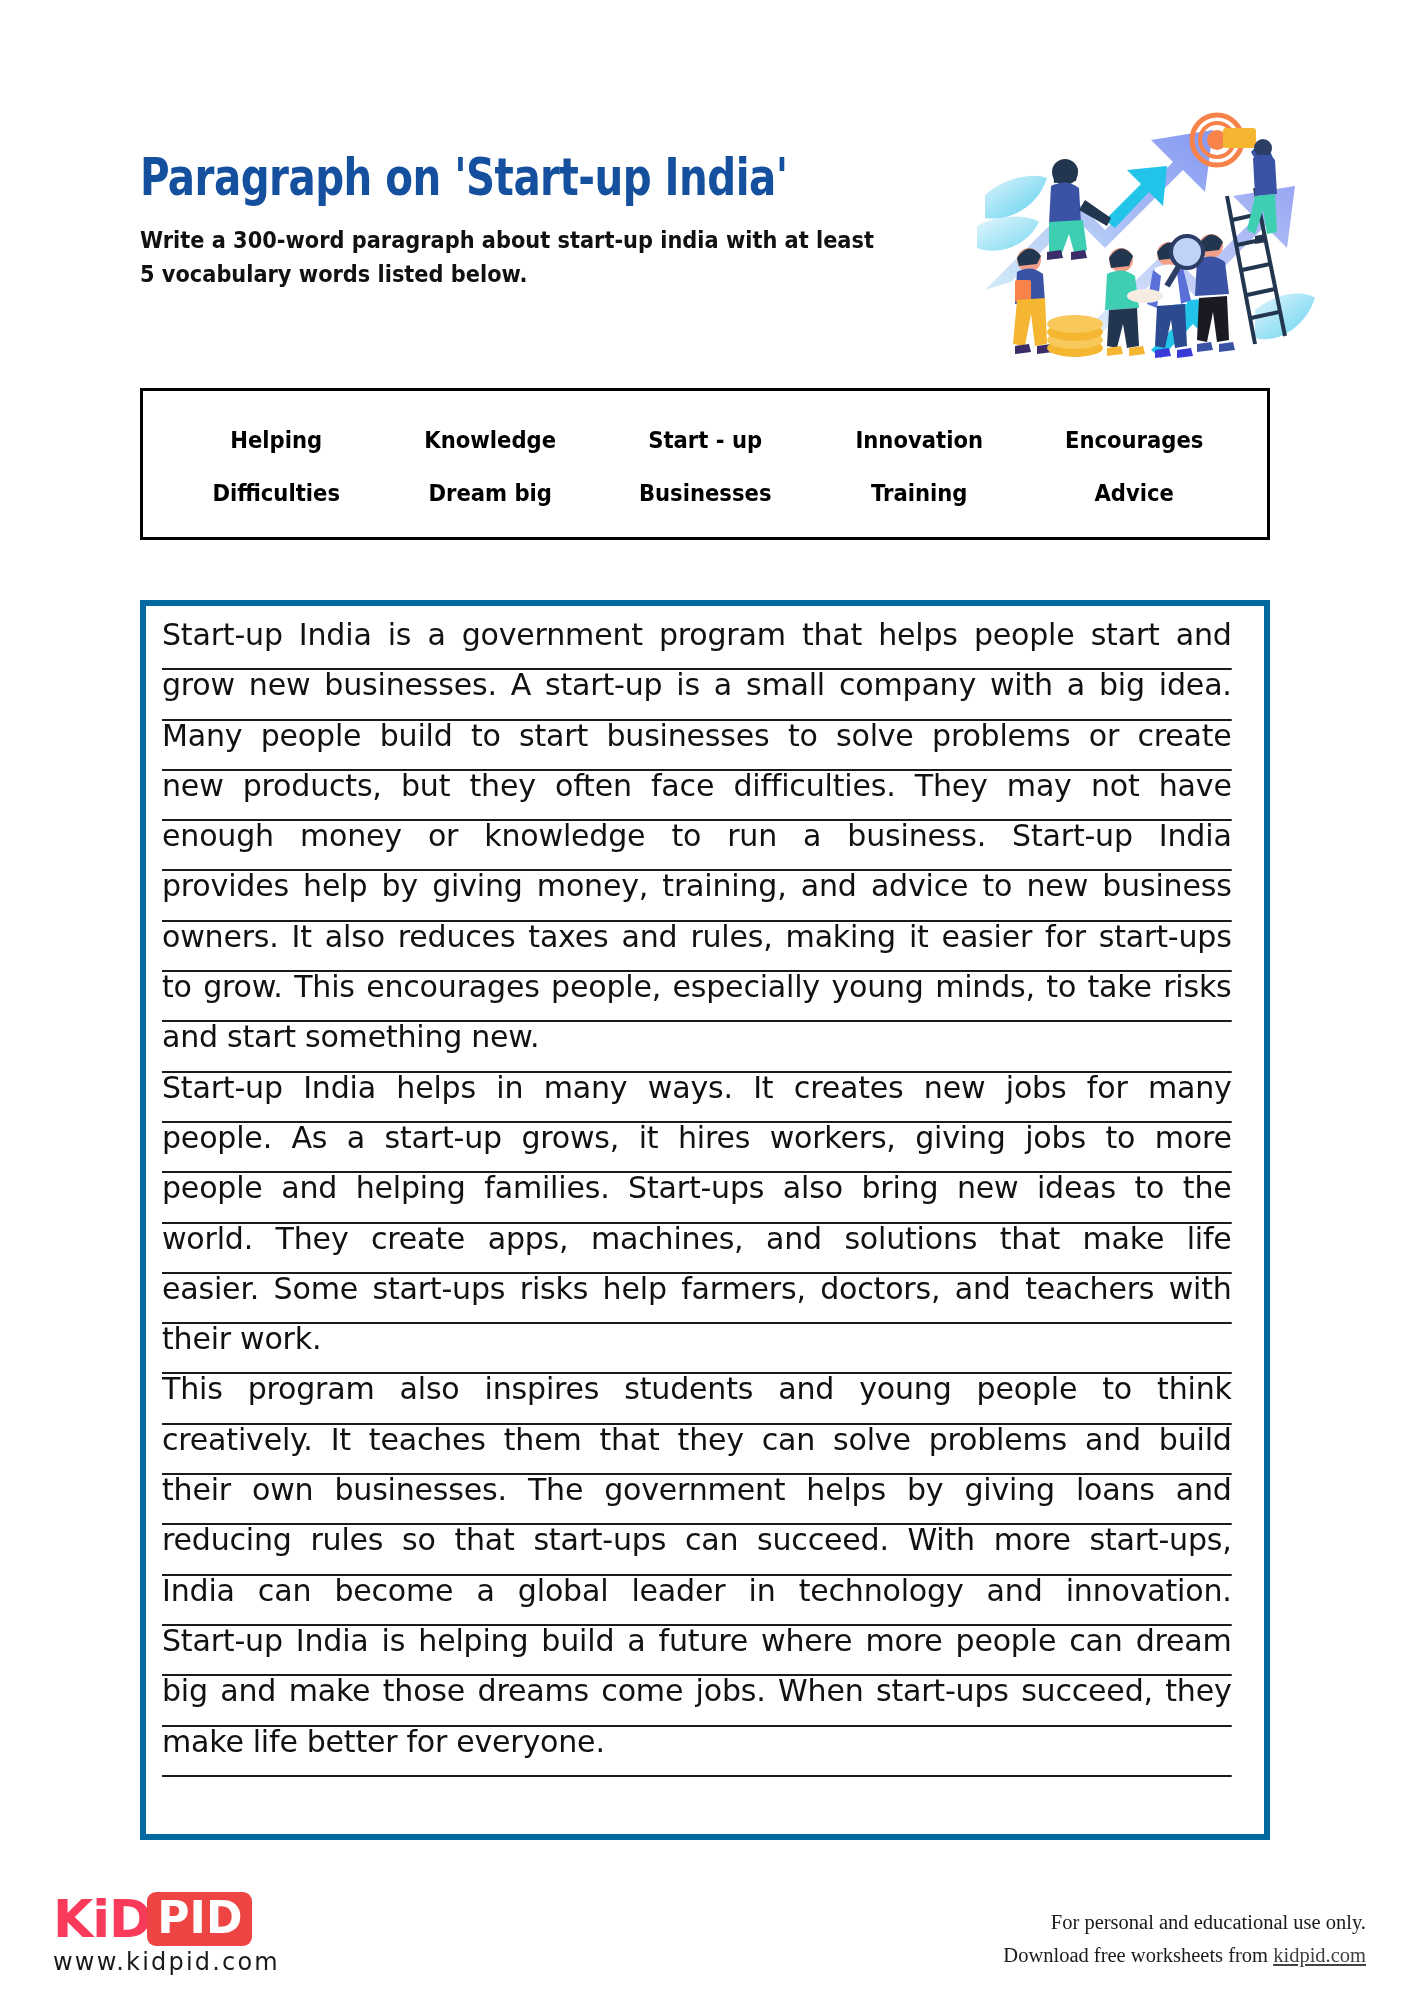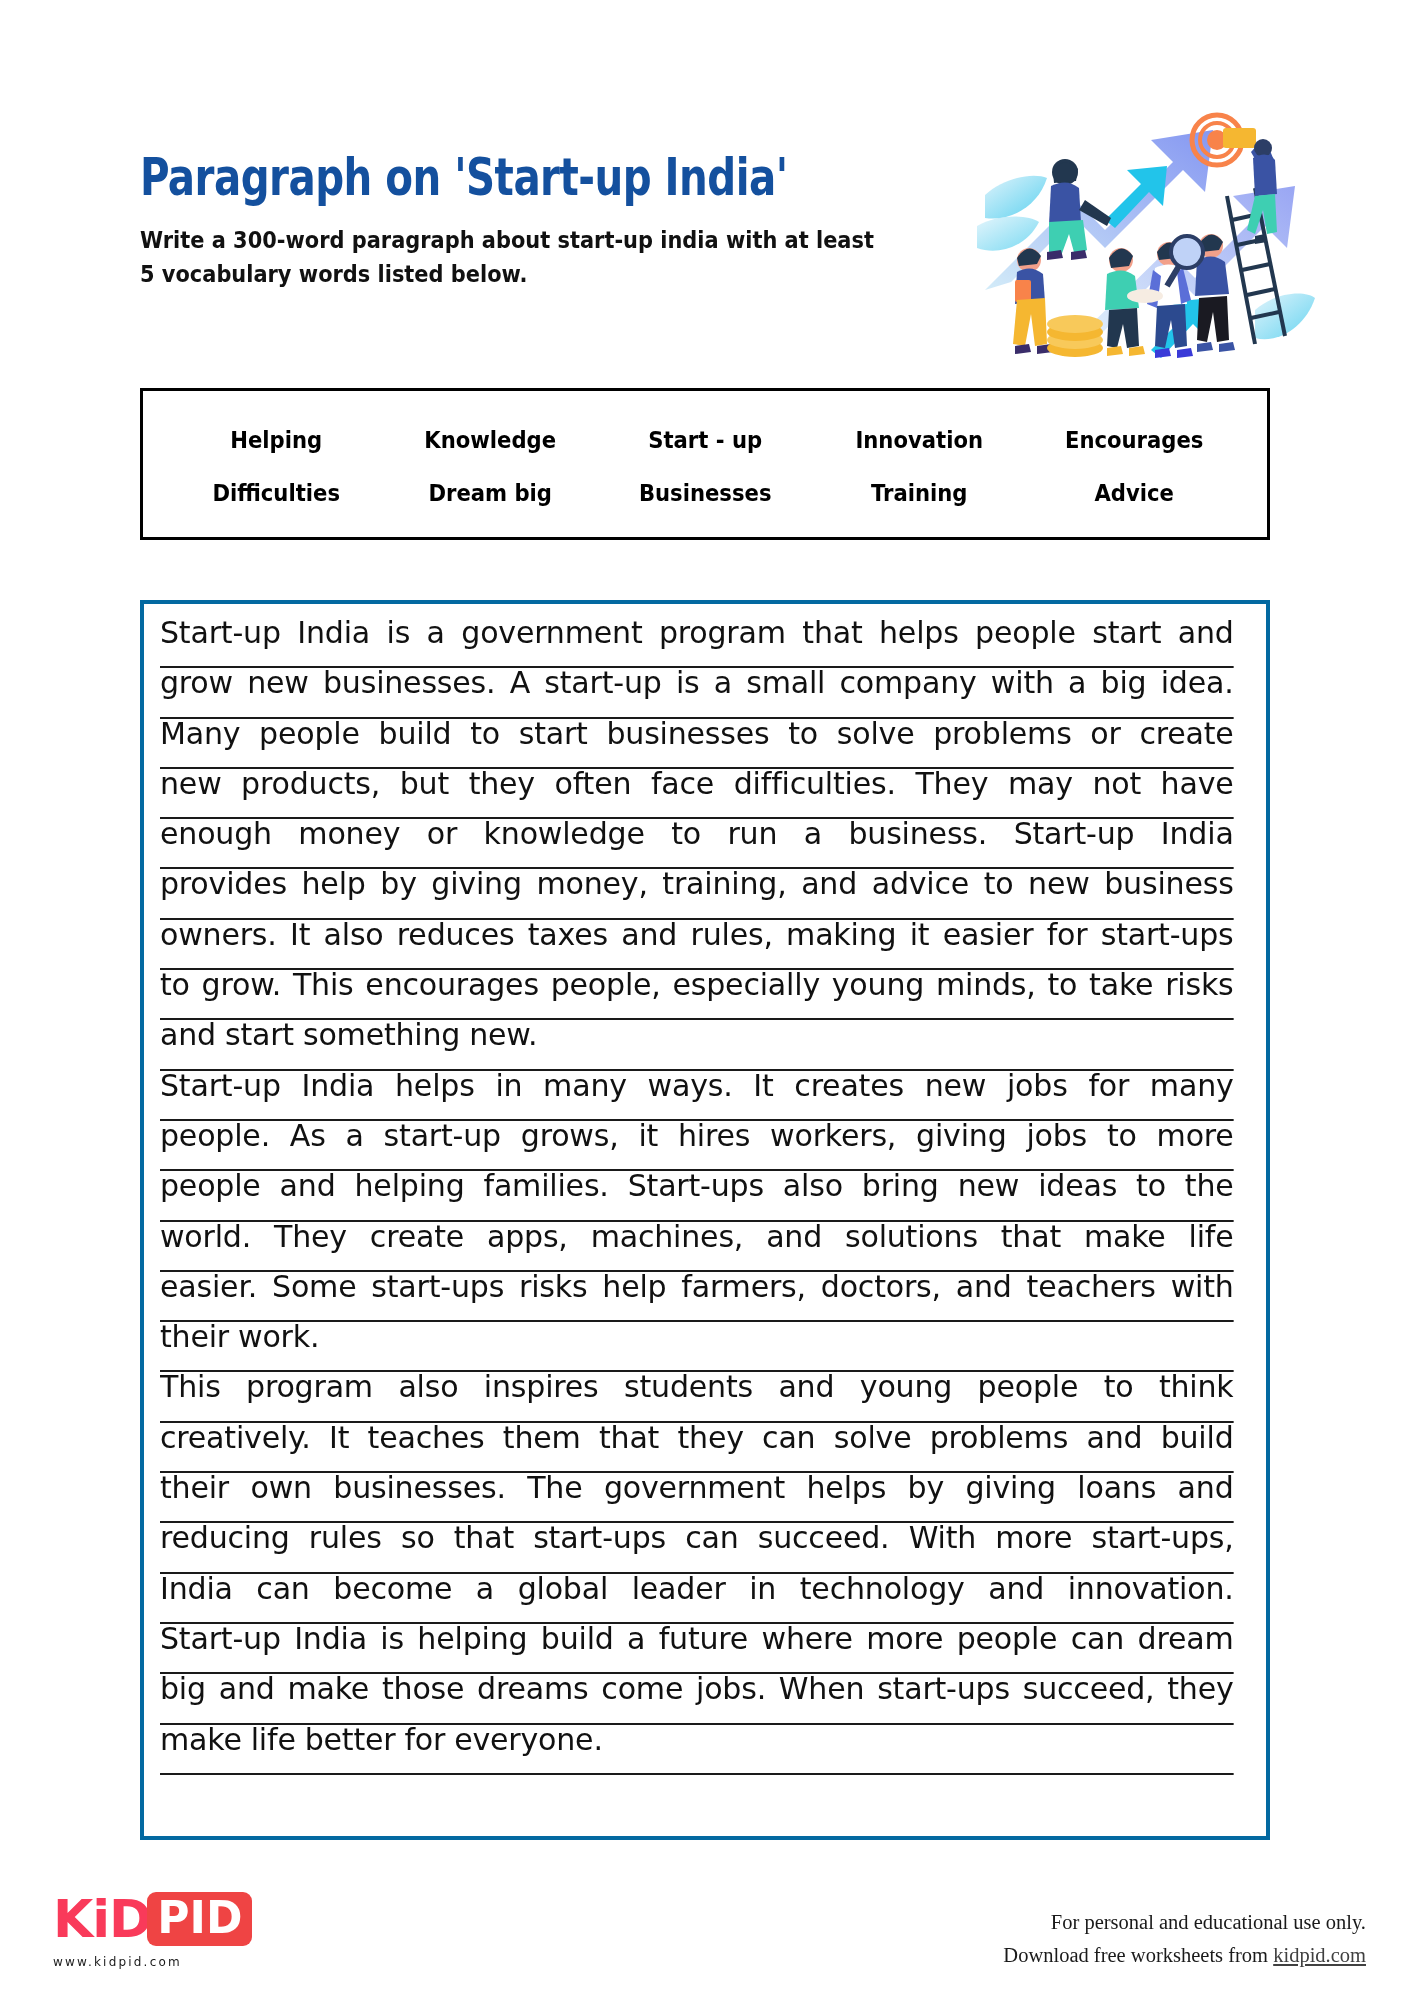--- a/index.html
+++ b/index.html
@@ -89,21 +89,21 @@
     transform: scaleX(0.92);
   }
 
   
   .answer-box {
     position: absolute;
     left: 140px;
     top: 600px;
     width: 1130px;
     height: 1240px;
-    border: 4px solid #0369a1;
+    border: 6px solid #0369a1;
     padding: 14px 16px 10px 16px;
     overflow: hidden;
   }
 
   .para-line {
     display: flex;
     justify-content: space-between;
     align-items: baseline;
     font-size: 30.5px;
     line-height: 1;
@@ -156,22 +156,21 @@
     color: #ffffff;
     background: #ef4444;
     border-radius: 9px;
     padding: 4px 10px 6px 10px;
     font-family: "DejaVu Sans", sans-serif;
     letter-spacing: 0px;
     line-height: 1;
     margin-left: -4px;
   }
   .logo-url {
-    margin-top: 7px;
-    font-size: 12px;
+    font-size: 24px;
     color: #1a1a1a;
     letter-spacing: 2.2px;
     font-family: "DejaVu Sans", sans-serif;
   }
 
   .footer-notes {
     position: absolute;
     right: 48px;
     top: 26px;
     text-align: right;

